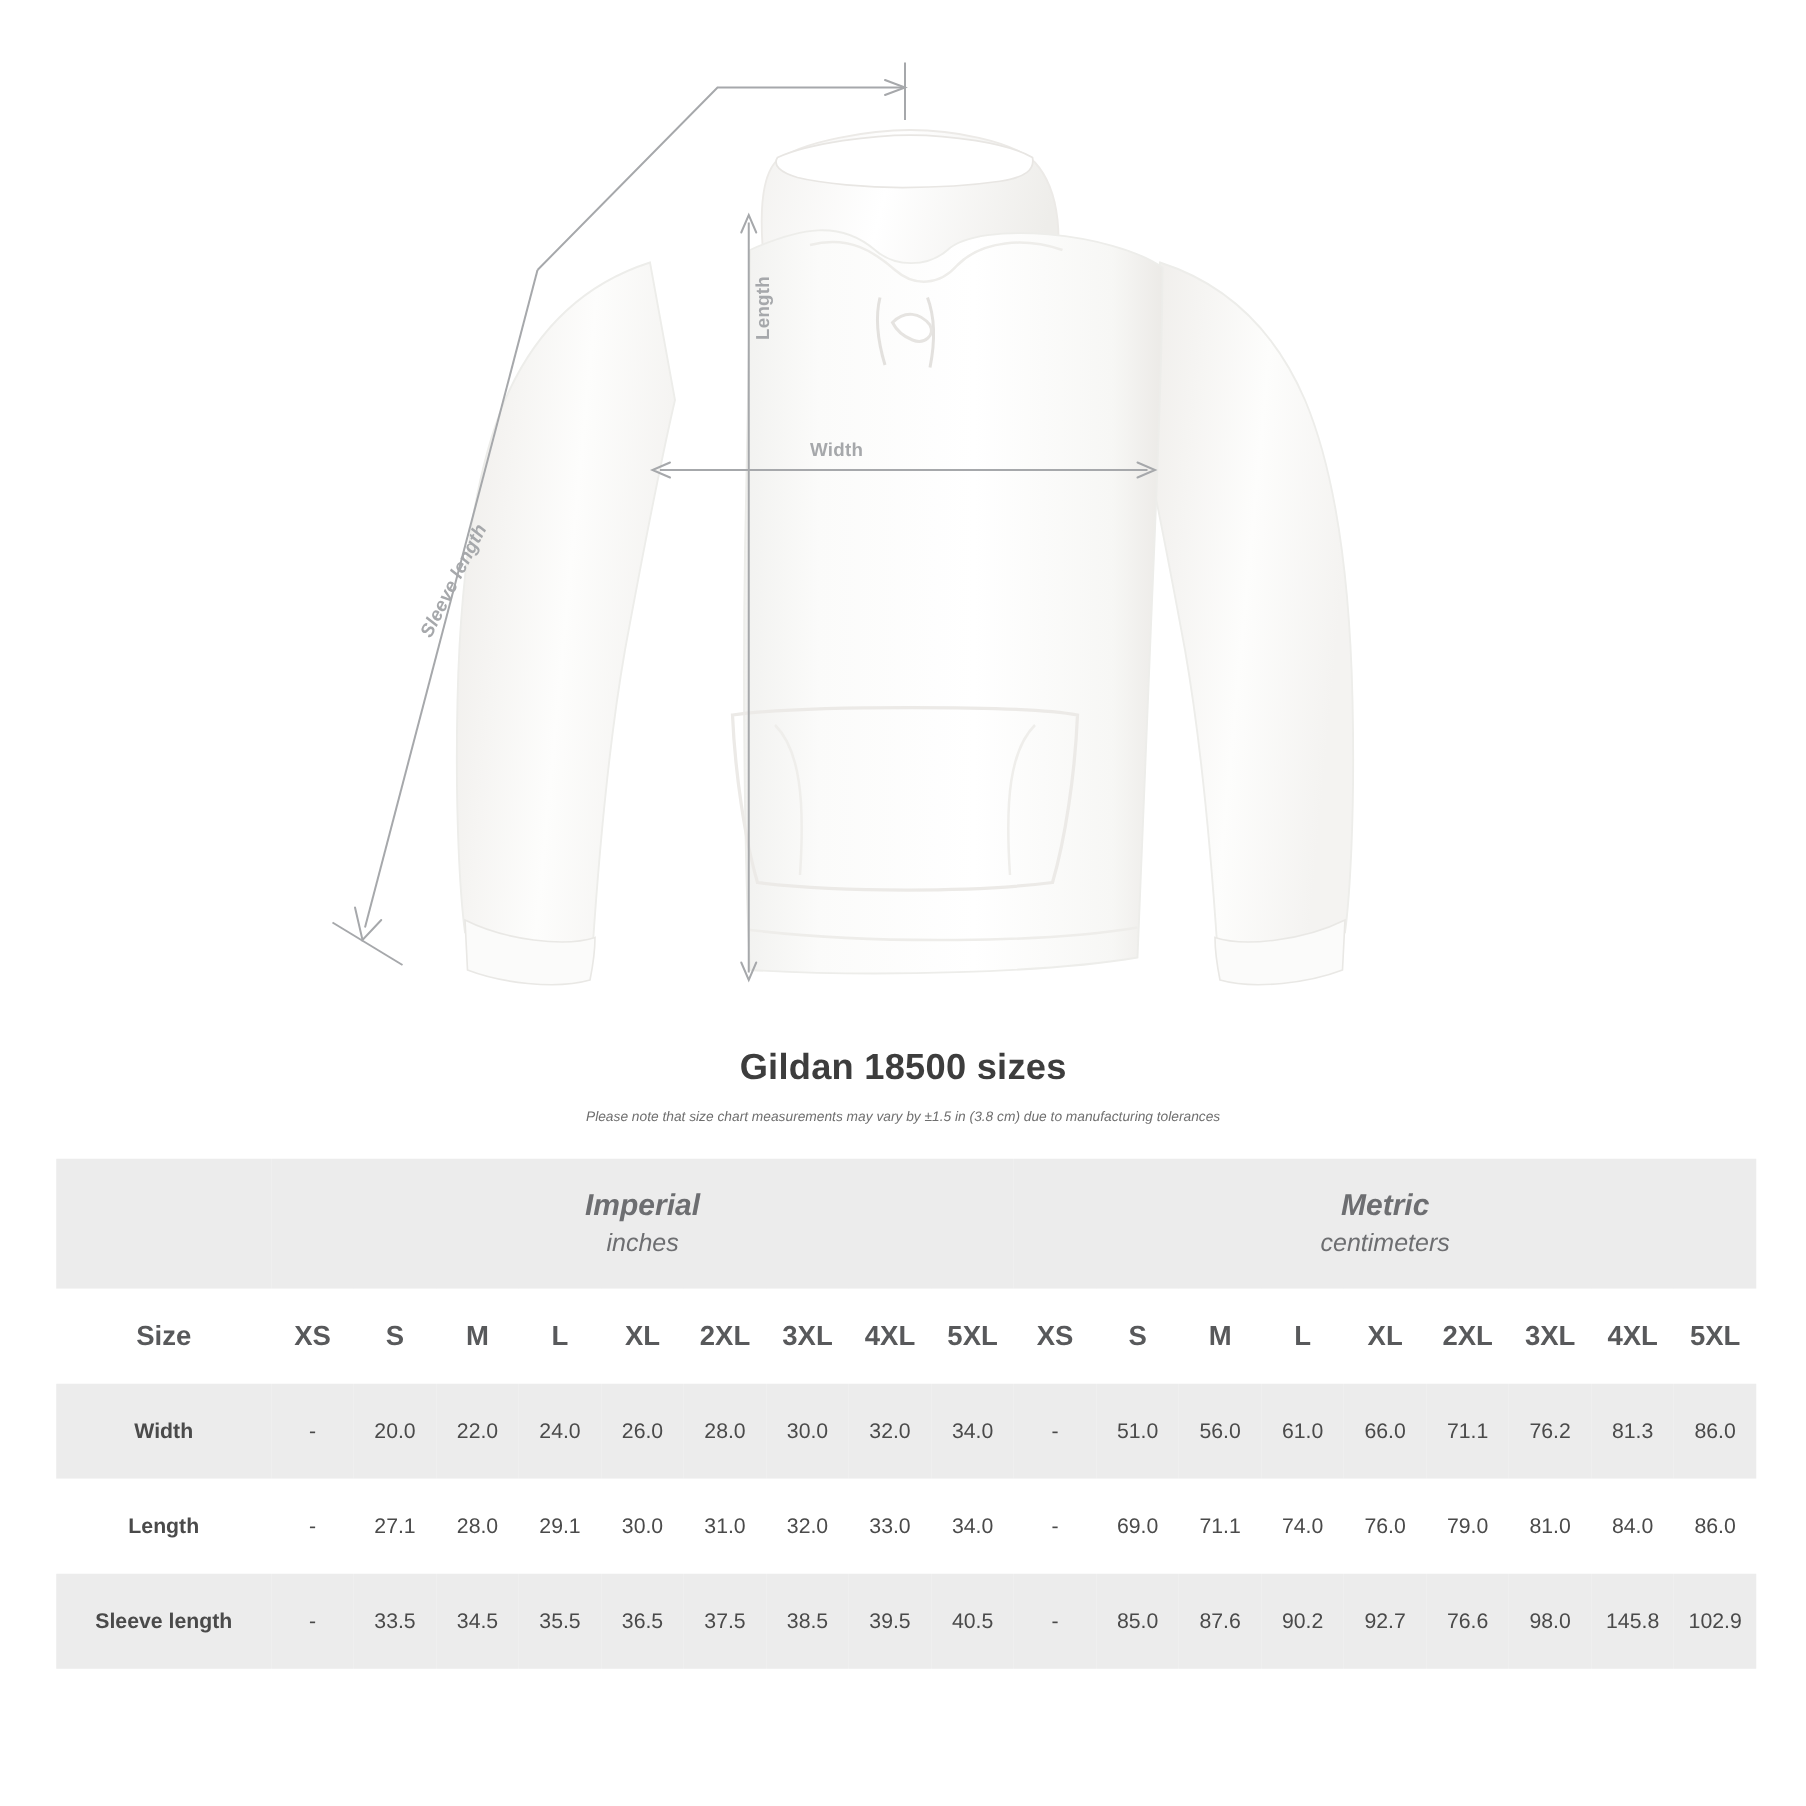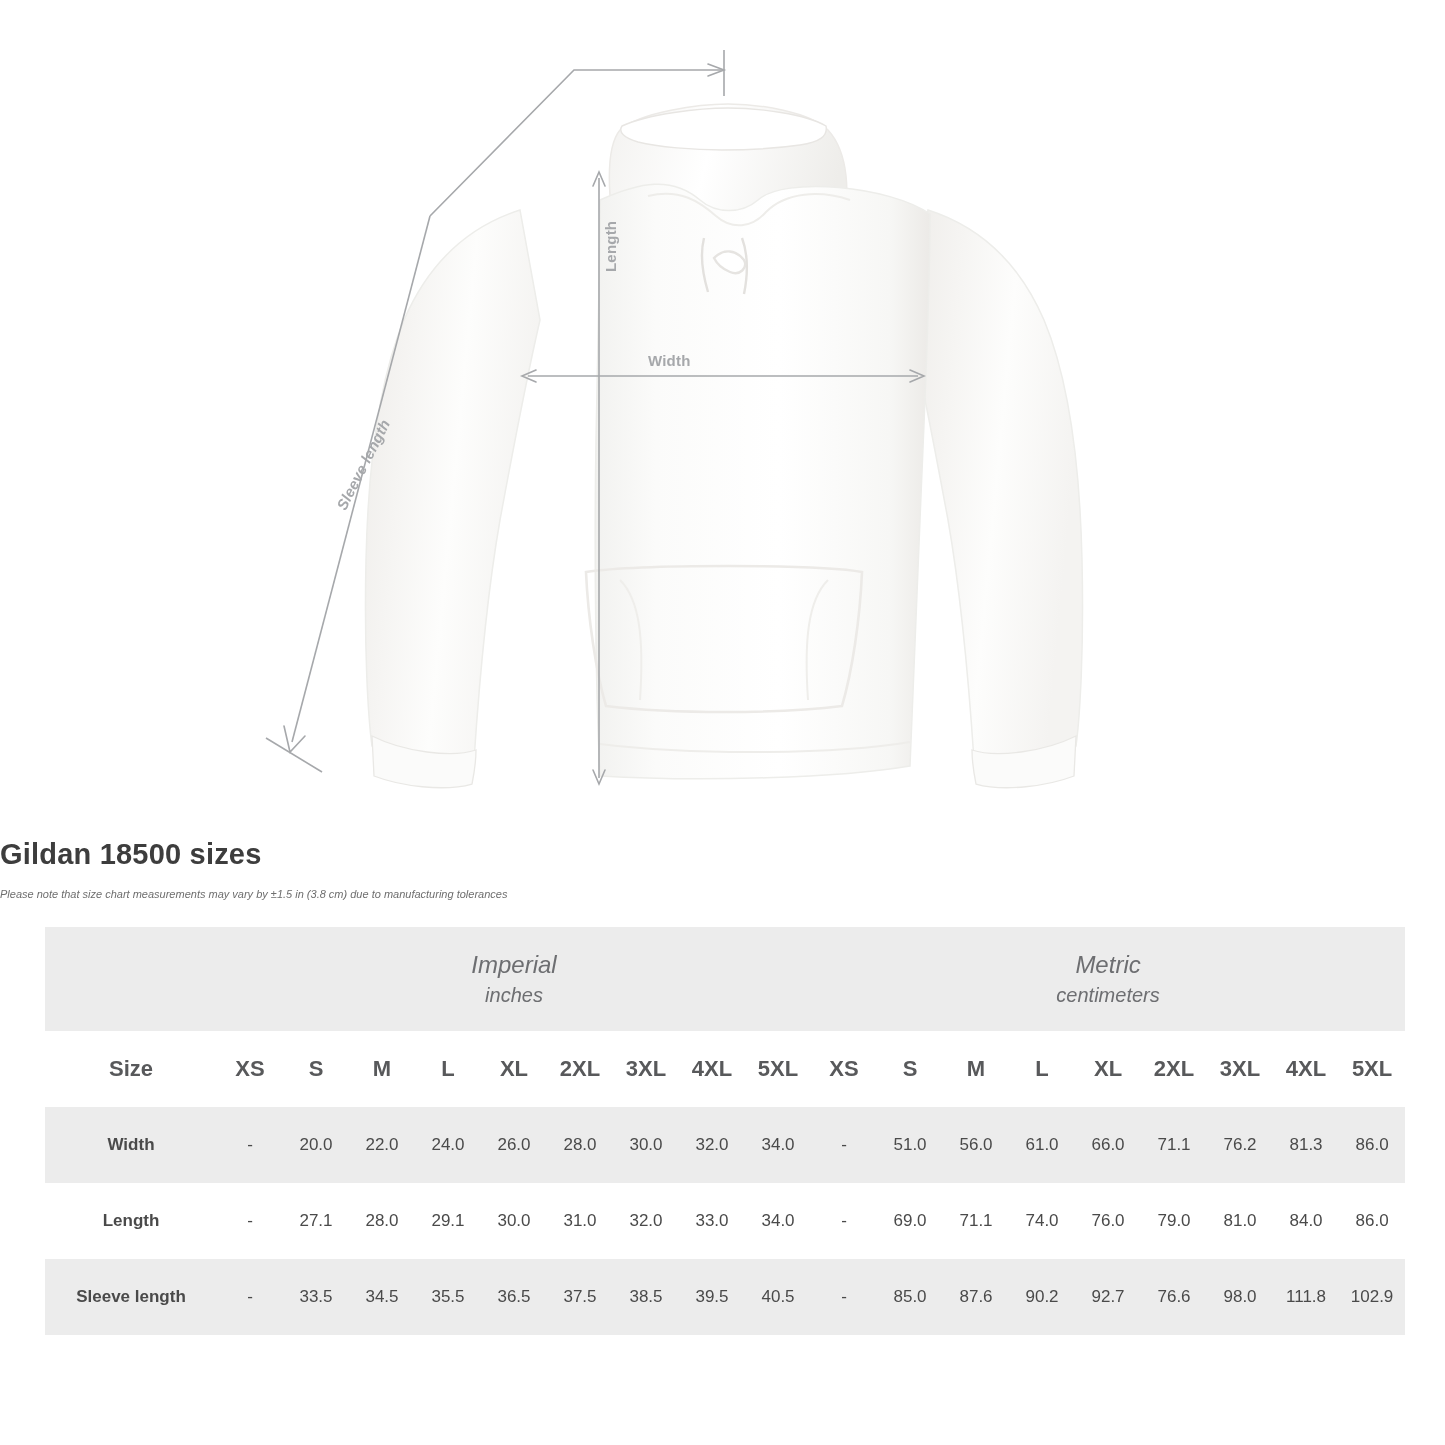--- a/index.html
+++ b/index.html
@@ -55,20 +55,21 @@
   .label-sleeve {
     left: 333px;
     top: 505px;
     transform: rotate(-63deg);
     transform-origin: left top;
     font-style: italic;
   }
 
   
   .title-block {
+    text-align: center;
     margin-top: 8px;
   }
   .chart-title {
     font-size: 29px;
     font-weight: bold;
     color: #3d3d3d;
     margin: 0;
     letter-spacing: 0.2px;
   }
   .chart-note {
@@ -96,21 +97,21 @@
     color: #4a4a4a;
     border: 0;
   }
   .unit-head {
     background: #ececec;
     height: 102px;
   }
   .unit-head .unit-name {
     font-size: 24px;
     font-style: italic;
-    font-weight: normal;
+    font-weight: bold;
     color: #6d6e71;
     line-height: 1.15;
   }
   .unit-head .unit-sub {
     font-size: 20px;
     font-style: italic;
     color: #6d6e71;
     margin-top: 5px;
   }
   tr.header-row td {
@@ -341,20 +342,20 @@
           <td class="cell">38.5</td>
           <td class="cell">39.5</td>
           <td class="cell">40.5</td>
           <td class="cell">-</td>
           <td class="cell">85.0</td>
           <td class="cell">87.6</td>
           <td class="cell">90.2</td>
           <td class="cell">92.7</td>
           <td class="cell">76.6</td>
           <td class="cell">98.0</td>
-          <td class="cell">111.8</td>
+          <td class="cell">145.8</td>
           <td class="cell">102.9</td>
         </tr>
       </tbody>
     </table>
   </div>
 
 </div>
 
 </body></html>

